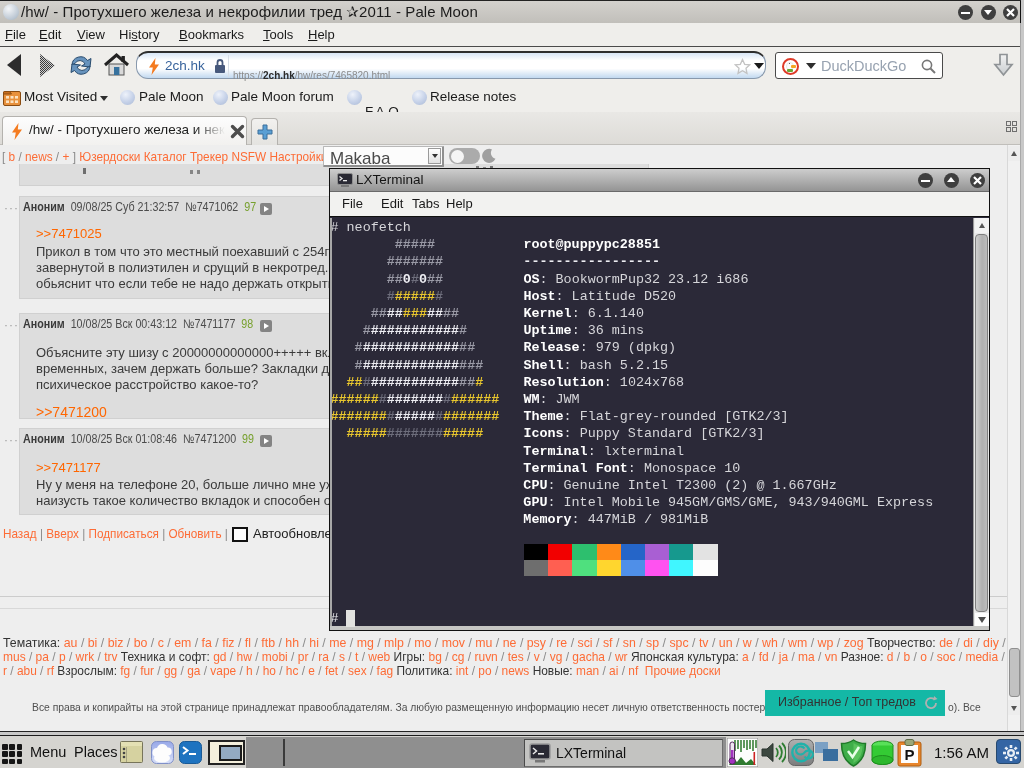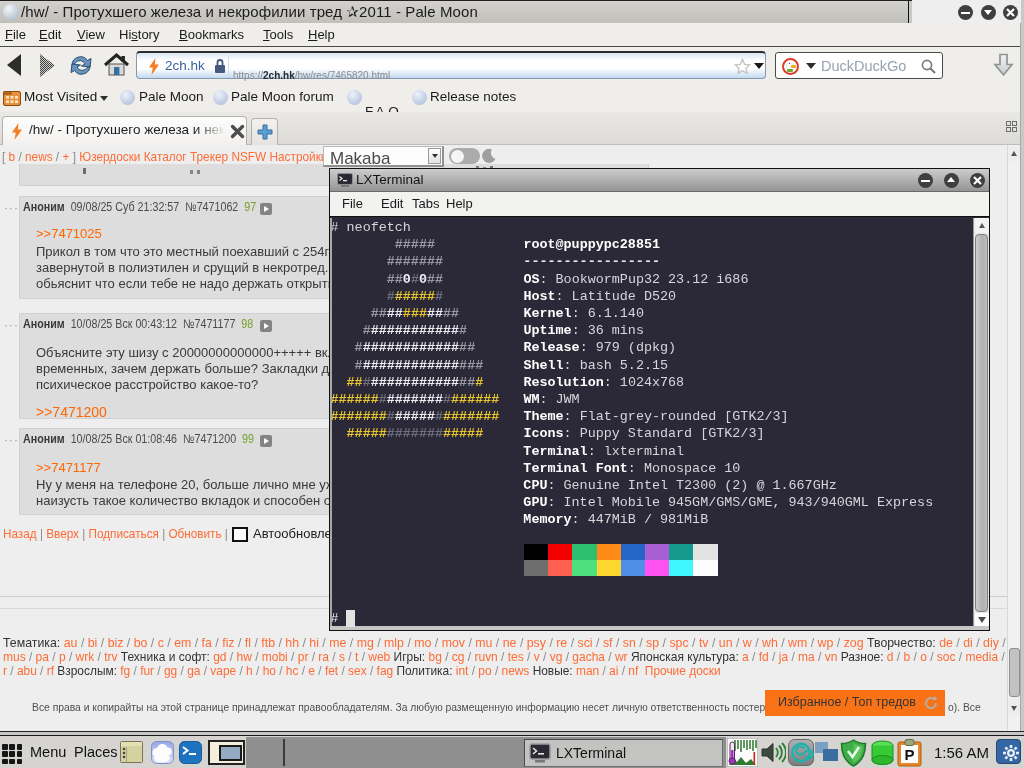--- a/index.html
+++ b/index.html
@@ -1,20 +1,20 @@
 <!DOCTYPE html>
 <html><head>
 <meta charset="utf-8">
 <style>
 * { margin:0; padding:0; box-sizing:border-box; }
 html,body { width:1024px; height:768px; overflow:hidden; font-family:"Liberation Sans",sans-serif; }
 body { position:relative; background:#eeeeee; }
 .abs { position:absolute; }
 
-#titlebar { left:0; top:0; width:912px; height:23px; background:linear-gradient(#d3d1cd,#c1bfba); border-top:1px solid #222; }
+#titlebar { left:0; top:0; width:1024px; height:23px; background:linear-gradient(#d3d1cd,#c1bfba); border-top:1px solid #222; }
 #titlebar .ttl { position:absolute; left:21px; top:2px; font-size:15px; color:#1b1b1b; letter-spacing:0.1px; }
 .wbtn { position:absolute; top:4px; width:15px; height:15px; border-radius:50%; background:#3f3f3f; }
 #menubar { left:0; top:23px; width:1024px; height:24px; background:#efeeeb; border-bottom:1px solid #4a4a4a; font-size:13px; color:#1a1a1a; }
 #menubar span { position:absolute; top:4px; }
 #navbar { left:0; top:47px; width:1024px; height:37px; background:#efeeeb; }
 #bookbar { left:0; top:84px; width:1024px; height:28px; background:#efeeeb; font-size:13.5px; color:#1a1a1a; }
 #tabbar { left:0; top:112px; width:1024px; height:33px; background:linear-gradient(#e9e8e5,#dddbd7); border-bottom:1px solid #c0beba; }
 #tab1 { position:absolute; left:2px; top:4px; width:245px; height:29px; background:linear-gradient(#fdfdfd,#f2f1ef); border:1px solid #b4b2ae; border-bottom:none; border-radius:4px 4px 0 0; }
 #content { left:0; top:145px; width:1007px; height:586px; background:#eeeeee; overflow:hidden; }
 
@@ -89,21 +89,21 @@
     <path d="M24 13 a8.5 8.5 0 0 1-15.5 4.5 l-3.5 2 1-8.5 8.5 1 -3.5 2 a5.5 5.5 0 0 0 10 0.5 z" fill="#6793bd" stroke="#274a6d" stroke-width="1"></path>
   </svg>
 
   <svg style="position:absolute;left:104px;top:6px;" width="25" height="24" viewBox="0 0 25 24">
     <rect x="5" y="11" width="15" height="11" fill="#d9d9d9" stroke="#555" stroke-width="1"></rect>
     <path d="M1 12 L12.5 2 L24 12" fill="none" stroke="#222" stroke-width="3"></path>
     <rect x="17.5" y="3" width="3.4" height="6" fill="#222"></rect>
     <rect x="10" y="14" width="5.4" height="8" fill="#37729e"></rect>
   </svg>
 
-  <div style="position:absolute;left:136px;top:4px;width:630px;height:28px;background:linear-gradient(180deg,#d8e6f6,#ffffff 30%,#ffffff 62%,#c2d9f0);border:1px solid #8899ad;border-top:2px solid #2e2e2e;border-radius:4px;">
+  <div style="position:absolute;left:136px;top:4px;width:630px;height:28px;background:linear-gradient(180deg,#d8e6f6,#ffffff 30%,#ffffff 62%,#c2d9f0);border:1px solid #8899ad;border-top:2px solid #2e2e2e;border-radius:12px;">
     <svg style="position:absolute;left:11px;top:5px;" width="12" height="17" viewBox="0 0 12 17">
         <path d="M7.5 0 L1 9.5 L4.8 9.5 L3.5 17 L11 6.5 L6.8 6.5 Z" fill="#f47b20"></path>
       </svg>
     <span style="position:absolute;left:28px;top:5px;font-size:13.5px;color:#38639c;">2ch.hk</span>
     <svg style="position:absolute;left:76px;top:5px;" width="14" height="16" viewBox="0 0 14 16">
         <rect x="2" y="7" width="10" height="8" rx="1" fill="#47597c"></rect>
         <path d="M4.5 7 V4.5 a2.5 2.5 0 0 1 5 0 V7" fill="none" stroke="#47597c" stroke-width="1.8"></path>
       </svg>
     <div style="position:absolute;left:91px;top:2px;width:1px;height:22px;background:#d6dde6;"></div>
     <span style="position:absolute;left:96px;top:17px;font-size:10px;color:#8b8b8b;">https://<b style="color:#2b2b2b;">2ch.hk</b>/hw/res/7465820.html</span>
@@ -245,21 +245,21 @@
   <div style="position:absolute;left:0;top:451px;width:1007px;height:1px;background:#cccccc;"></div>
   <div style="position:absolute;left:0;top:463px;width:1007px;height:1px;background:#d8d8d8;"></div>
 
   <div style="position:absolute;left:3px;top:490px;font-size:13px;color:#8b8b8b;white-space:nowrap;transform:scaleX(0.949);transform-origin:0 0;"><span class="cat">Тематика:</span> <a class="olink">au</a> / <a class="olink">bi</a> / <a class="olink">biz</a> / <a class="olink">bo</a> / <a class="olink">c</a> / <a class="olink">em</a> / <a class="olink">fa</a> / <a class="olink">fiz</a> / <a class="olink">fl</a> / <a class="olink">ftb</a> / <a class="olink">hh</a> / <a class="olink">hi</a> / <a class="olink">me</a> / <a class="olink">mg</a> / <a class="olink">mlp</a> / <a class="olink">mo</a> / <a class="olink">mov</a> / <a class="olink">mu</a> / <a class="olink">ne</a> / <a class="olink">psy</a> / <a class="olink">re</a> / <a class="olink">sci</a> / <a class="olink">sf</a> / <a class="olink">sn</a> / <a class="olink">sp</a> / <a class="olink">spc</a> / <a class="olink">tv</a> / <a class="olink">un</a> / <a class="olink">w</a> / <a class="olink">wh</a> / <a class="olink">wm</a> / <a class="olink">wp</a> / <a class="olink">zog</a> <span class="cat">Творчество:</span> <a class="olink">de</a> / <a class="olink">di</a> / <a class="olink">diy</a> /</div>
   <div style="position:absolute;left:3px;top:504px;font-size:13px;color:#8b8b8b;white-space:nowrap;transform:scaleX(0.921);transform-origin:0 0;"><a class="olink">mus</a> / <a class="olink">pa</a> / <a class="olink">p</a> / <a class="olink">wrk</a> / <a class="olink">trv</a> <span class="cat">Техника и софт:</span> <a class="olink">gd</a> / <a class="olink">hw</a> / <a class="olink">mobi</a> / <a class="olink">pr</a> / <a class="olink">ra</a> / <a class="olink">s</a> / <a class="olink">t</a> / <a class="olink">web</a> <span class="cat">Игры:</span> <a class="olink">bg</a> / <a class="olink">cg</a> / <a class="olink">ruvn</a> / <a class="olink">tes</a> / <a class="olink">v</a> / <a class="olink">vg</a> / <a class="olink">gacha</a> / <a class="olink">wr</a> <span class="cat">Японская культура:</span> <a class="olink">a</a> / <a class="olink">fd</a> / <a class="olink">ja</a> / <a class="olink">ma</a> / <a class="olink">vn</a> <span class="cat">Разное:</span> <a class="olink">d</a> / <a class="olink">b</a> / <a class="olink">o</a> / <a class="olink">soc</a> / <a class="olink">media</a> /</div>
   <div style="position:absolute;left:3px;top:518px;font-size:13px;color:#8b8b8b;white-space:nowrap;transform:scaleX(0.916);transform-origin:0 0;"><a class="olink">r</a> / <a class="olink">abu</a> / <a class="olink">rf</a> <span class="cat">Взрослым:</span> <a class="olink">fg</a> / <a class="olink">fur</a> / <a class="olink">gg</a> / <a class="olink">ga</a> / <a class="olink">vape</a> / <a class="olink">h</a> / <a class="olink">ho</a> / <a class="olink">hc</a> / <a class="olink">e</a> / <a class="olink">fet</a> / <a class="olink">sex</a> / <a class="olink">fag</a> <span class="cat">Политика:</span> <a class="olink">int</a> / <a class="olink">po</a> / <a class="olink">news</a> <span class="cat">Новые:</span> <a class="olink">man</a> / <a class="olink">ai</a> / <a class="olink">nf</a>&nbsp; <a class="olink">Прочие доски</a></div>
 
   <div style="position:absolute;left:32px;top:556px;width:817px;height:13px;font-size:11.5px;color:#4f4f4f;white-space:nowrap;overflow:hidden;transform:scaleX(0.898);transform-origin:0 0;">Все права и копирайты на этой странице принадлежат правообладателям. За любую размещенную информацию несет личную ответственность постер (разместив</div>
   <div style="position:absolute;left:948px;top:556px;font-size:11.5px;color:#4f4f4f;white-space:nowrap;transform:scaleX(0.898);transform-origin:0 0;">о). Все</div>
 
-  <div style="position:absolute;left:765px;top:545px;width:180px;height:26px;background:#f97316;">
+  <div style="position:absolute;left:765px;top:545px;width:180px;height:26px;background:#14b8a6;">
     <span style="position:absolute;left:13px;top:5px;font-size:12.5px;color:#333;">Избранное / Топ тредов</span>
     <svg style="position:absolute;left:159px;top:6px;" width="14" height="14" viewBox="0 0 14 14">
         <path d="M12 7 a5 5 0 1 1-1.7-3.7" fill="none" stroke="#b0b0b0" stroke-width="1.8"></path>
         <path d="M10 0 L13.5 3 L9.5 4.5 Z" fill="#b0b0b0"></path>
       </svg>
   </div>
 </div>
 <div class="abs" id="pagesb">
   <div style="position:absolute;left:0px;top:1px;width:13px;height:15px;background:#ededed;">
       <div style="position:absolute;left:3px;top:5px;width:0;height:0;border:3.5px solid transparent;border-bottom:5px solid #555;border-top:none;"></div>

